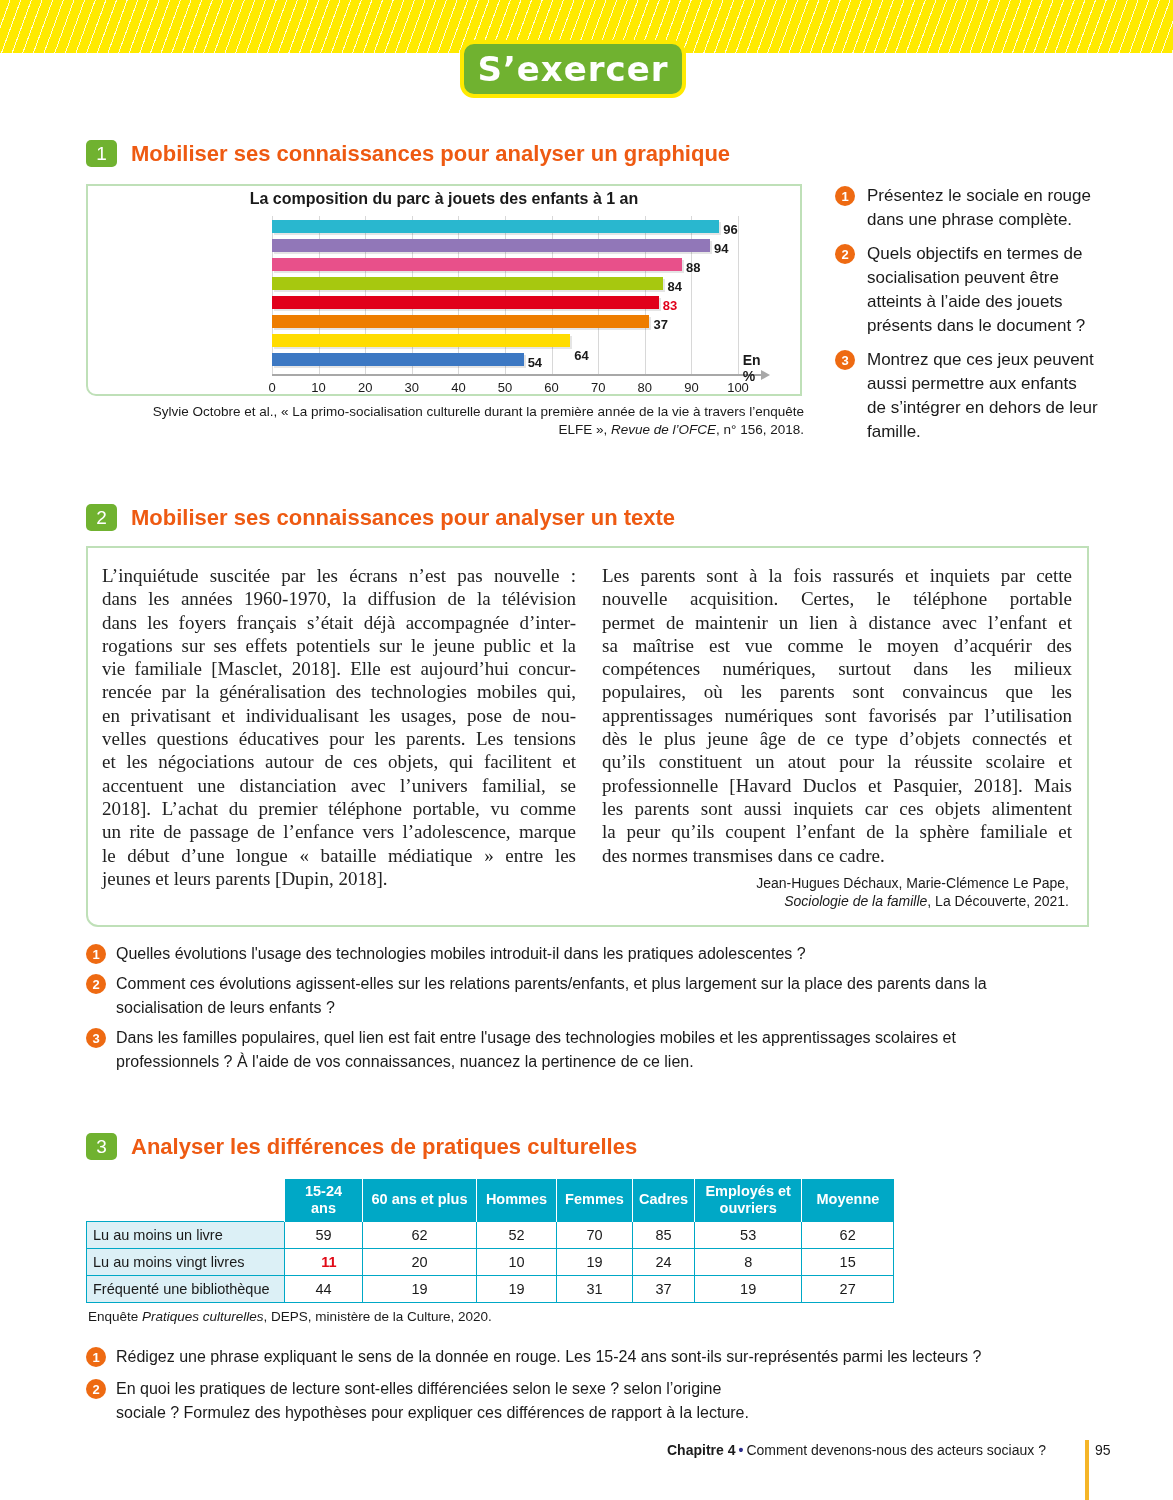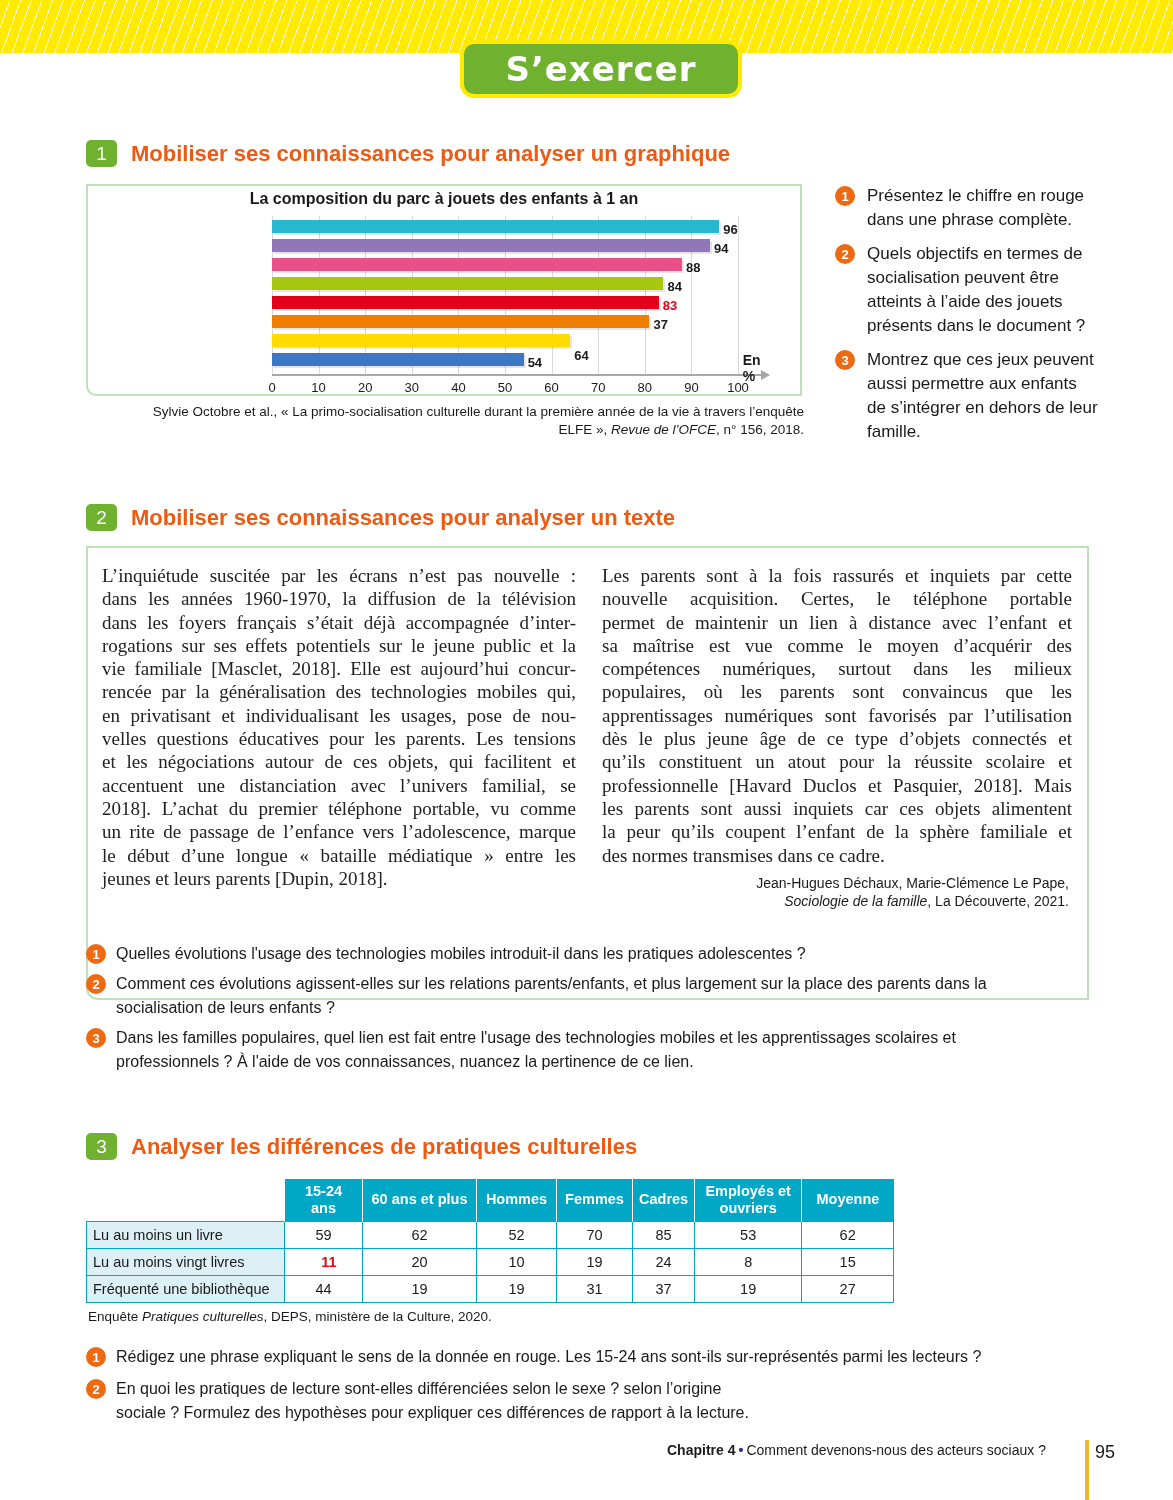--- a/index.html
+++ b/index.html
@@ -6,21 +6,21 @@
   html, body { width: 1173px; height: 1500px; background: #ffffff; overflow: hidden; }
   body { position: relative; font-family: "Liberation Sans", sans-serif; color: #1a1a1a; }
 
   
   .top-band {
     position: absolute; left: 0; top: 0; width: 1173px; height: 53px;
     background-color: #ffea00;
     background-image: repeating-linear-gradient(110deg, transparent 0px, transparent 9px, rgba(255,255,255,0.85) 9px, rgba(255,255,255,0.85) 10px);
   }
   .title-pill {
-    position: absolute; left: 460px; top: 40px; width: 282px; height: 58px;
+    position: absolute; left: 460px; top: 40px; width: 226px; height: 58px;
     background: #70b230; border: 4px solid #ffea00; border-radius: 14px;
     display: flex; align-items: center; justify-content: center;
     color: #fff; font-family: "DejaVu Sans", sans-serif; font-weight: bold; font-size: 34px; letter-spacing: 1px;
   }
 
   
   .sec-head { position: absolute; left: 86px; display: flex; align-items: center; }
   .sec-num {
     width: 31px; height: 27px; background: #70b230; color: #fff; border-radius: 5px;
     display: flex; align-items: center; justify-content: center; font-size: 19px; margin-right: 14px;
@@ -48,21 +48,21 @@
   .q-list { position: absolute; }
   .q-item { display: flex; align-items: flex-start; }
   .q-badge {
     flex: 0 0 auto; width: 20px; height: 20px; border-radius: 50%; background: #ee6a12; color: #fff;
     font-weight: bold; font-size: 13px; display: flex; align-items: center; justify-content: center;
   }
   .q-text { font-size: 16px; line-height: 24px; }
 
   
   .text-box {
-    position: absolute; left: 86px; top: 546px; width: 1003px; height: 454px;
+    position: absolute; left: 86px; top: 546px; width: 1003px; height: 381px;
     border: 2px solid #bfe0b8; border-radius: 0 0 0 12px;
   }
   .text-col {
     position: absolute; top: 16px; font-family: "Liberation Serif", serif; font-size: 19px; line-height: 23.3px;
     text-align: justify; color: #222;
   }
   .text-source { position: absolute; right: 18px; top: 326px; text-align: right; font-size: 14px; line-height: 18px; }
 
   
   .data-table { position: absolute; left: 86px; top: 1179px; border-collapse: collapse; font-size: 14.5px; }
@@ -74,21 +74,21 @@
   .data-table td {
     height: 27px; text-align: center; border: 1px solid #00a8c6; background: #fff;
   }
   .data-table td.row-head { text-align: left; background: #dcf0f6; padding-left: 6px; }
   .data-table td.red { color: #e10a17; font-weight: bold; padding-left: 11px; }
 
   .footer { position: absolute; left: 667px; top: 1442px; font-size: 14px; display: flex; align-items: center; }
   .footer .chap { font-weight: bold; }
   .footer .dot { color: #2d2d8a; margin: 0 3px; font-weight: bold; }
   .footer-bar { position: absolute; left: 1085px; top: 1440px; width: 4px; height: 60px; background: #f5b528; }
-  .page-num { position: absolute; left: 1095px; top: 1442px; font-size: 18px; }
+  .page-num { position: absolute; left: 1095px; top: 1442px; font-size: 14px; }
 </style>
 </head>
 <body>
 
 <div class="top-band"></div>
 <div class="title-pill">S’exercer</div>
 
 <div class="sec-head" style="top:140px;">
   <span class="sec-num">1</span>
   <span class="sec-title">Mobiliser ses connaissances pour analyser un graphique</span>
@@ -142,21 +142,21 @@
 </div>
 
 <div class="source" style="left:88px; top:403px; width:716px;">
   <div>Sylvie Octobre et al., « La primo-socialisation culturelle durant la première année de la vie à travers l’enquête</div>
   <div><span>ELFE », </span><i>Revue de l’OFCE</i><span>, n° 156, 2018.</span></div>
 </div>
 
 <div class="q-list" style="left:835px; top:184px; width:265px;">
   <div class="q-item" style="margin-bottom:10px;">
     <span class="q-badge" style="margin:2px 12px 0 0;">1</span>
-    <span class="q-text" style="font-size:17px;">Présentez le chiffre en rouge dans une phrase complète.</span>
+    <span class="q-text" style="font-size:17px;">Présentez le sociale en rouge dans une phrase complète.</span>
   </div>
   <div class="q-item" style="margin-bottom:10px;">
     <span class="q-badge" style="margin:2px 12px 0 0;">2</span>
     <span class="q-text" style="font-size:17px;">Quels objectifs en termes de socialisation peuvent être atteints à l’aide des jouets présents dans le document ?</span>
   </div>
   <div class="q-item">
     <span class="q-badge" style="margin:2px 12px 0 0;">3</span>
     <span class="q-text" style="font-size:17px;">Montrez que ces jeux peuvent aussi permettre aux enfants de s’intégrer en dehors de leur famille.</span>
   </div>
 </div>

